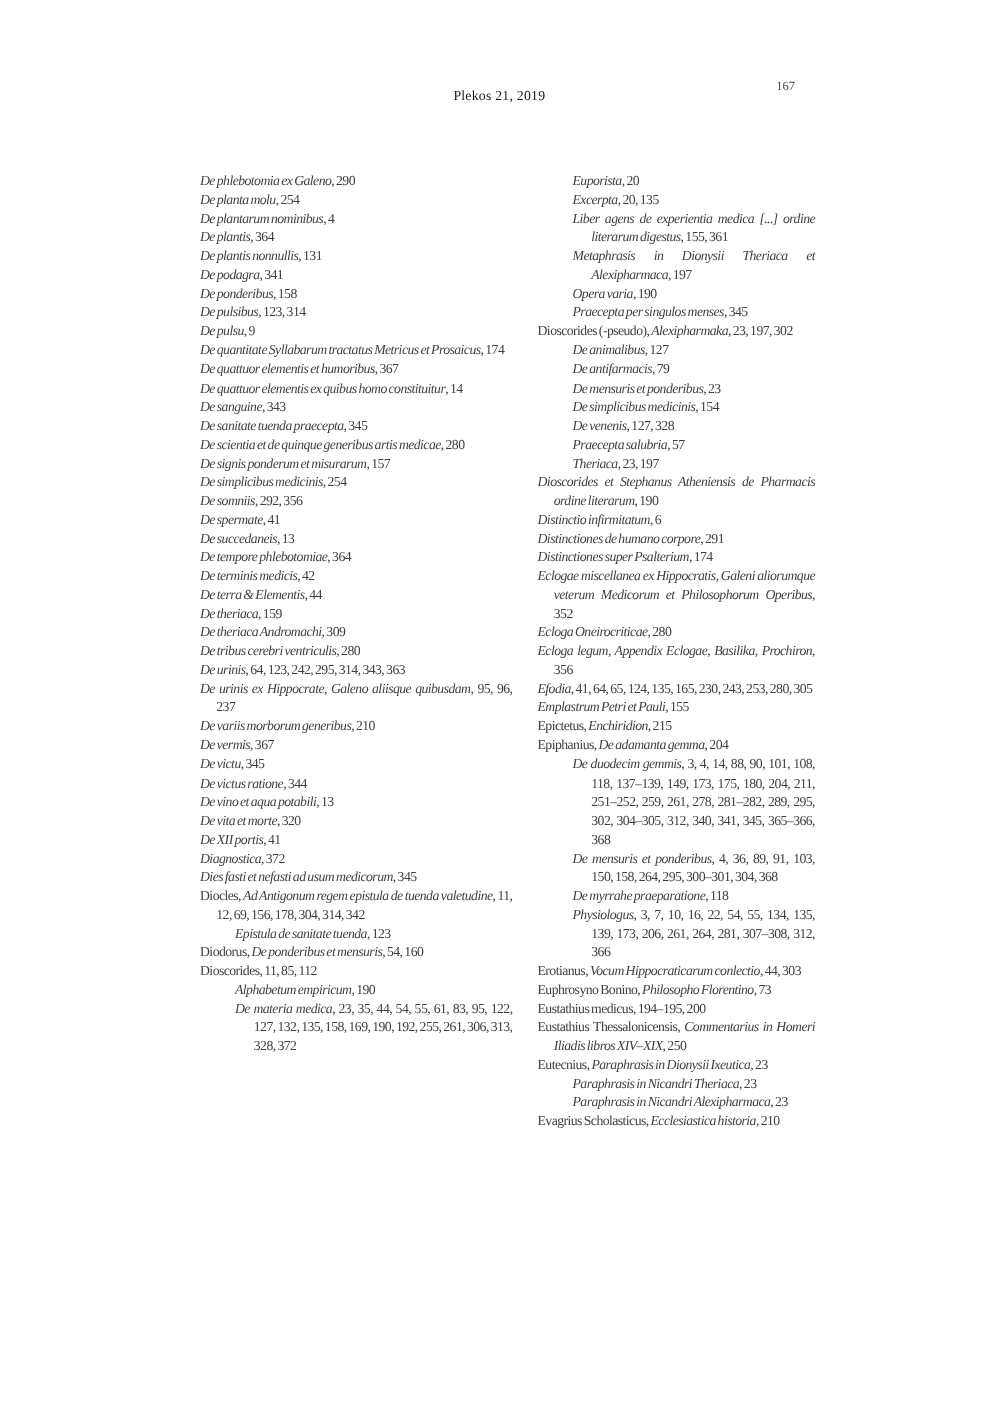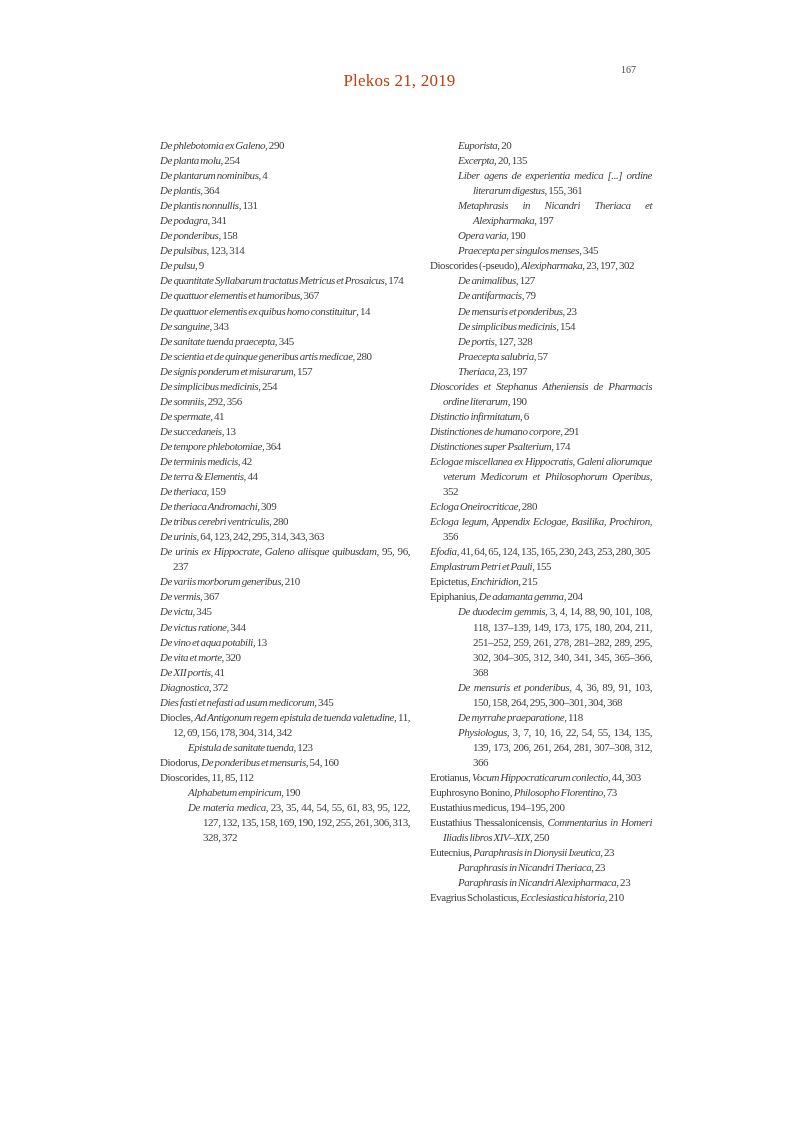--- a/index.html
+++ b/index.html
@@ -7,21 +7,21 @@
     width: 799px; height: 1131px;
     background: #ffffff;
     overflow: hidden;
     position: relative;
     font-family: "Liberation Serif", "DejaVu Serif", serif;
     color: #3f3f3f;
   }
   .page { position: absolute; inset: 0; background: #ffffff; }
   .header-title {
     position: absolute; top: 71px; left: 0; width: 100%;
-    text-align: center; font-size: 17px; letter-spacing: 0.2px; color: #c2410c;
+    text-align: center; font-size: 11px; letter-spacing: 0.2px; color: #0f172a;
   }
   .page-number {
     position: absolute; top: 64px; left: 621px;
     font-size: 10px; color: #474747;
   }
   .content {
     position: absolute; top: 138px; left: 160px; width: 492px;
     display: flex;
   }
   .col {
@@ -91,29 +91,29 @@
         <div class="entry sub"><span class="it">Epistula de sanitate tuenda</span><span class="ro">, 123</span></div>
         <div class="entry"><span class="ro">Diodorus, </span><span class="it">De ponderibus et mensuris</span><span class="ro">, 54, 160</span></div>
         <div class="entry"><span class="ro">Dioscorides, 11, 85, 112</span></div>
         <div class="entry sub"><span class="it">Alphabetum empiricum</span><span class="ro">, 190</span></div>
         <div class="entry sub"><span class="it">De materia medica</span><span class="ro">, 23, 35, 44, 54, 55, 61, 83, 95, 122, 127, 132, 135, 158, 169, 190, 192, 255, 261, 306, 313, 328, 372</span></div>
       </div>
     <div class="col col-right">
         <div class="entry sub"><span class="it">Euporista</span><span class="ro">, 20</span></div>
         <div class="entry sub"><span class="it">Excerpta</span><span class="ro">, 20, 135</span></div>
         <div class="entry sub"><span class="it">Liber agens de experientia medica [...] ordine literarum digestus</span><span class="ro">, 155, 361</span></div>
-        <div class="entry sub"><span class="it">Metaphrasis in Nicandri Theriaca et Alexipharmaka</span><span class="ro">, 197</span></div>
+        <div class="entry sub"><span class="it">Metaphrasis in Dionysii Theriaca et Alexipharmaca</span><span class="ro">, 197</span></div>
         <div class="entry sub"><span class="it">Opera varia</span><span class="ro">, 190</span></div>
         <div class="entry sub"><span class="it">Praecepta per singulos menses</span><span class="ro">, 345</span></div>
         <div class="entry"><span class="ro">Dioscorides (-pseudo), </span><span class="it">Alexipharmaka</span><span class="ro">, 23, 197, 302</span></div>
         <div class="entry sub"><span class="it">De animalibus</span><span class="ro">, 127</span></div>
         <div class="entry sub"><span class="it">De antifarmacis</span><span class="ro">, 79</span></div>
         <div class="entry sub"><span class="it">De mensuris et ponderibus</span><span class="ro">, 23</span></div>
         <div class="entry sub"><span class="it">De simplicibus medicinis</span><span class="ro">, 154</span></div>
-        <div class="entry sub"><span class="it">De portis</span><span class="ro">, 127, 328</span></div>
+        <div class="entry sub"><span class="it">De venenis</span><span class="ro">, 127, 328</span></div>
         <div class="entry sub"><span class="it">Praecepta salubria</span><span class="ro">, 57</span></div>
         <div class="entry sub"><span class="it">Theriaca</span><span class="ro">, 23, 197</span></div>
         <div class="entry"><span class="it">Dioscorides et Stephanus Atheniensis de Pharmacis ordine literarum</span><span class="ro">, 190</span></div>
         <div class="entry"><span class="it">Distinctio infirmitatum</span><span class="ro">, 6</span></div>
         <div class="entry"><span class="it">Distinctiones de humano corpore</span><span class="ro">, 291</span></div>
         <div class="entry"><span class="it">Distinctiones super Psalterium</span><span class="ro">, 174</span></div>
         <div class="entry"><span class="it">Eclogae miscellanea ex Hippocratis, Galeni aliorumque veterum Medicorum et Philosophorum Operibus</span><span class="ro">, 352</span></div>
         <div class="entry"><span class="it">Ecloga Oneirocriticae</span><span class="ro">, 280</span></div>
         <div class="entry"><span class="it">Ecloga legum, Appendix Eclogae, Basilika, Prochiron</span><span class="ro">, 356</span></div>
         <div class="entry"><span class="it">Efodia</span><span class="ro">, 41, 64, 65, 124, 135, 165, 230, 243, 253, 280, 305</span></div>

